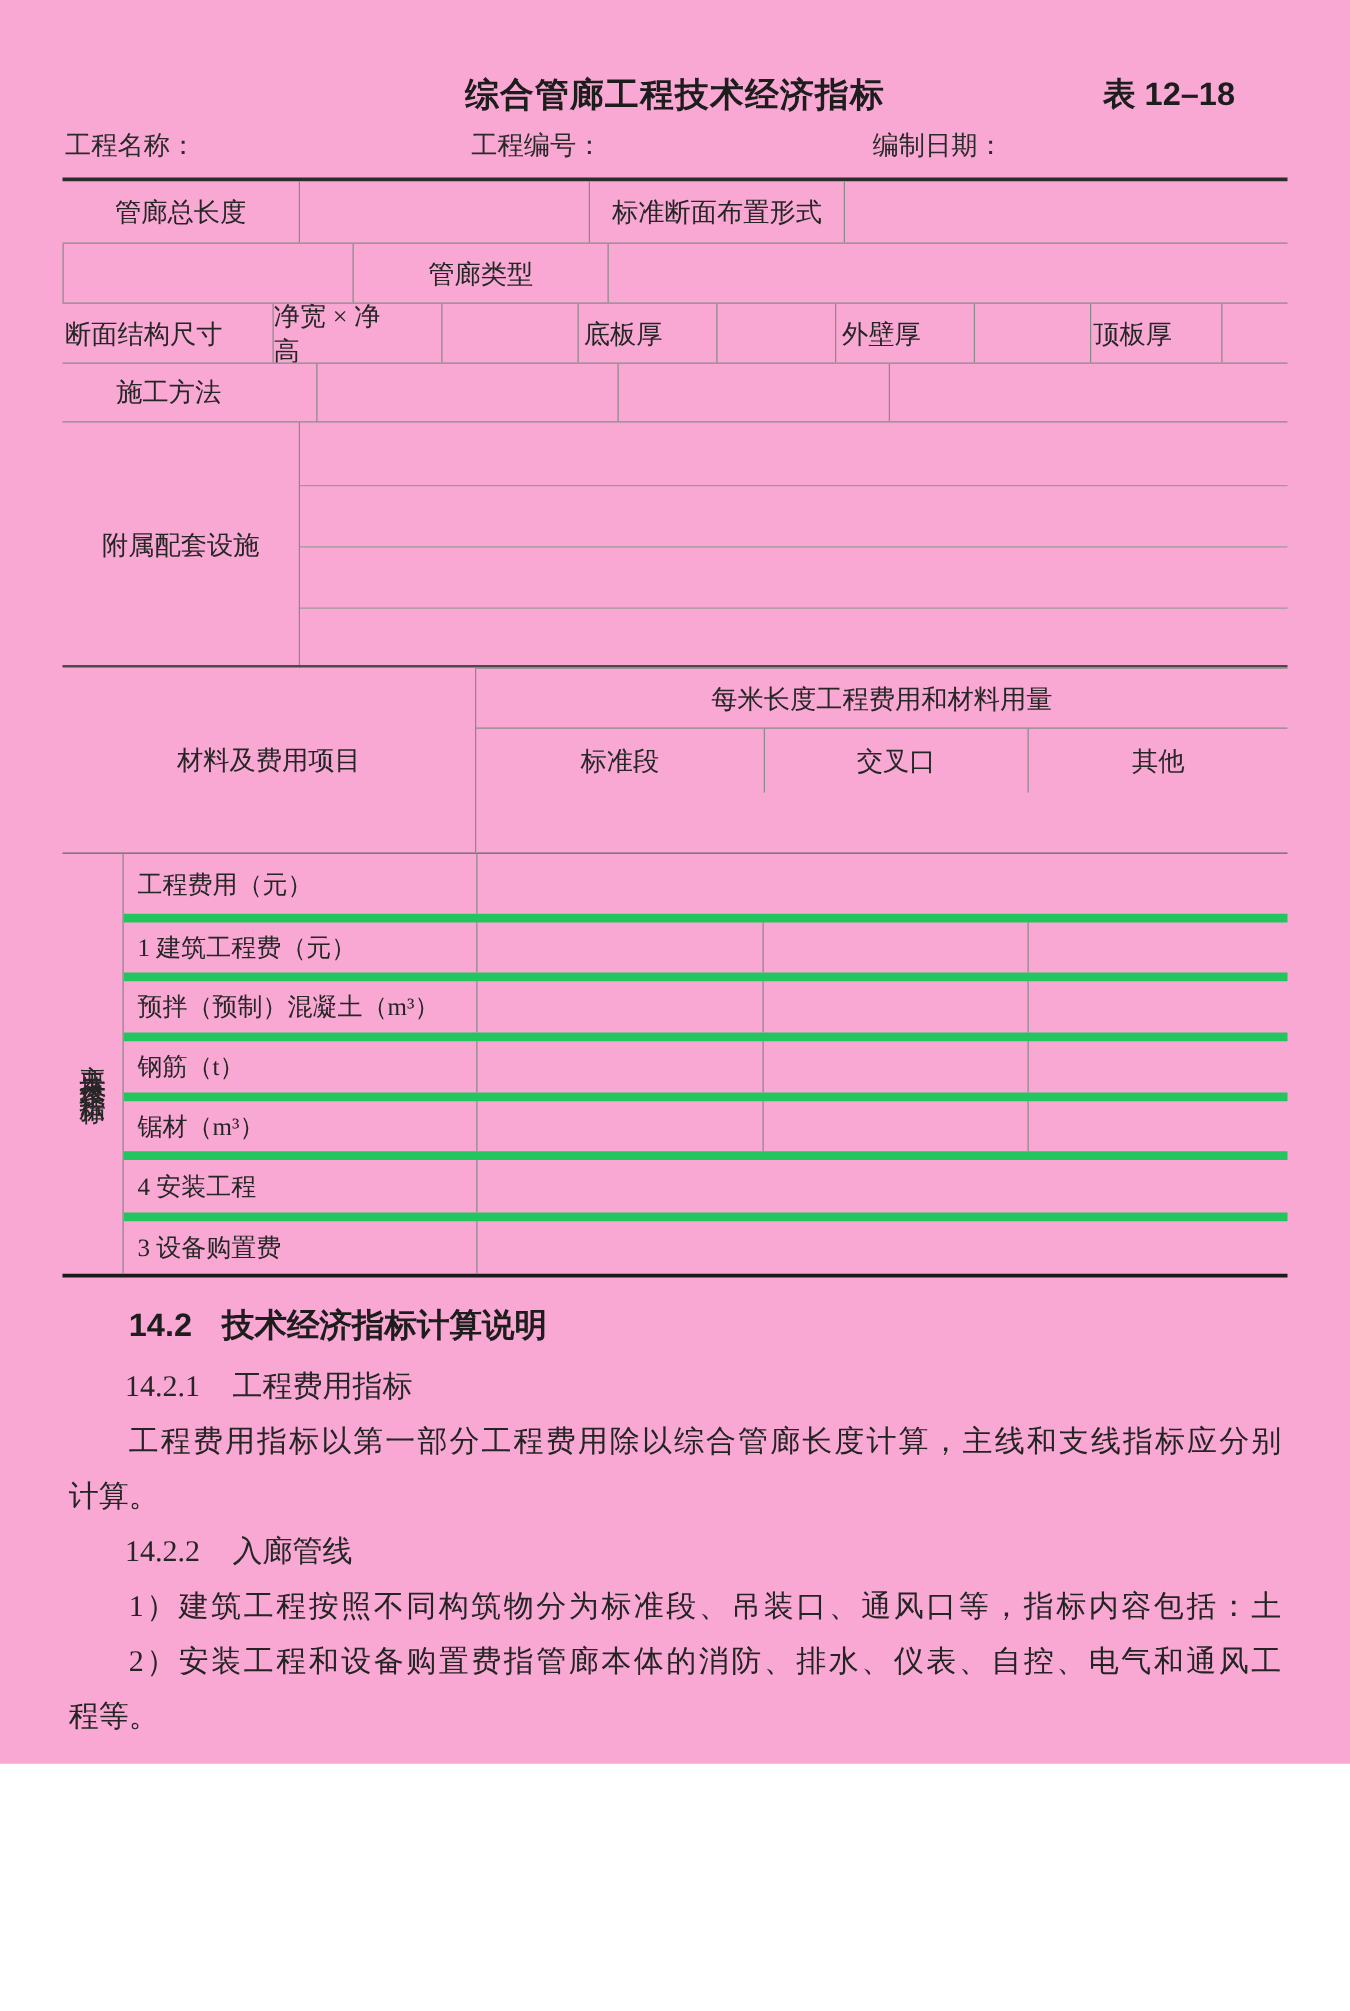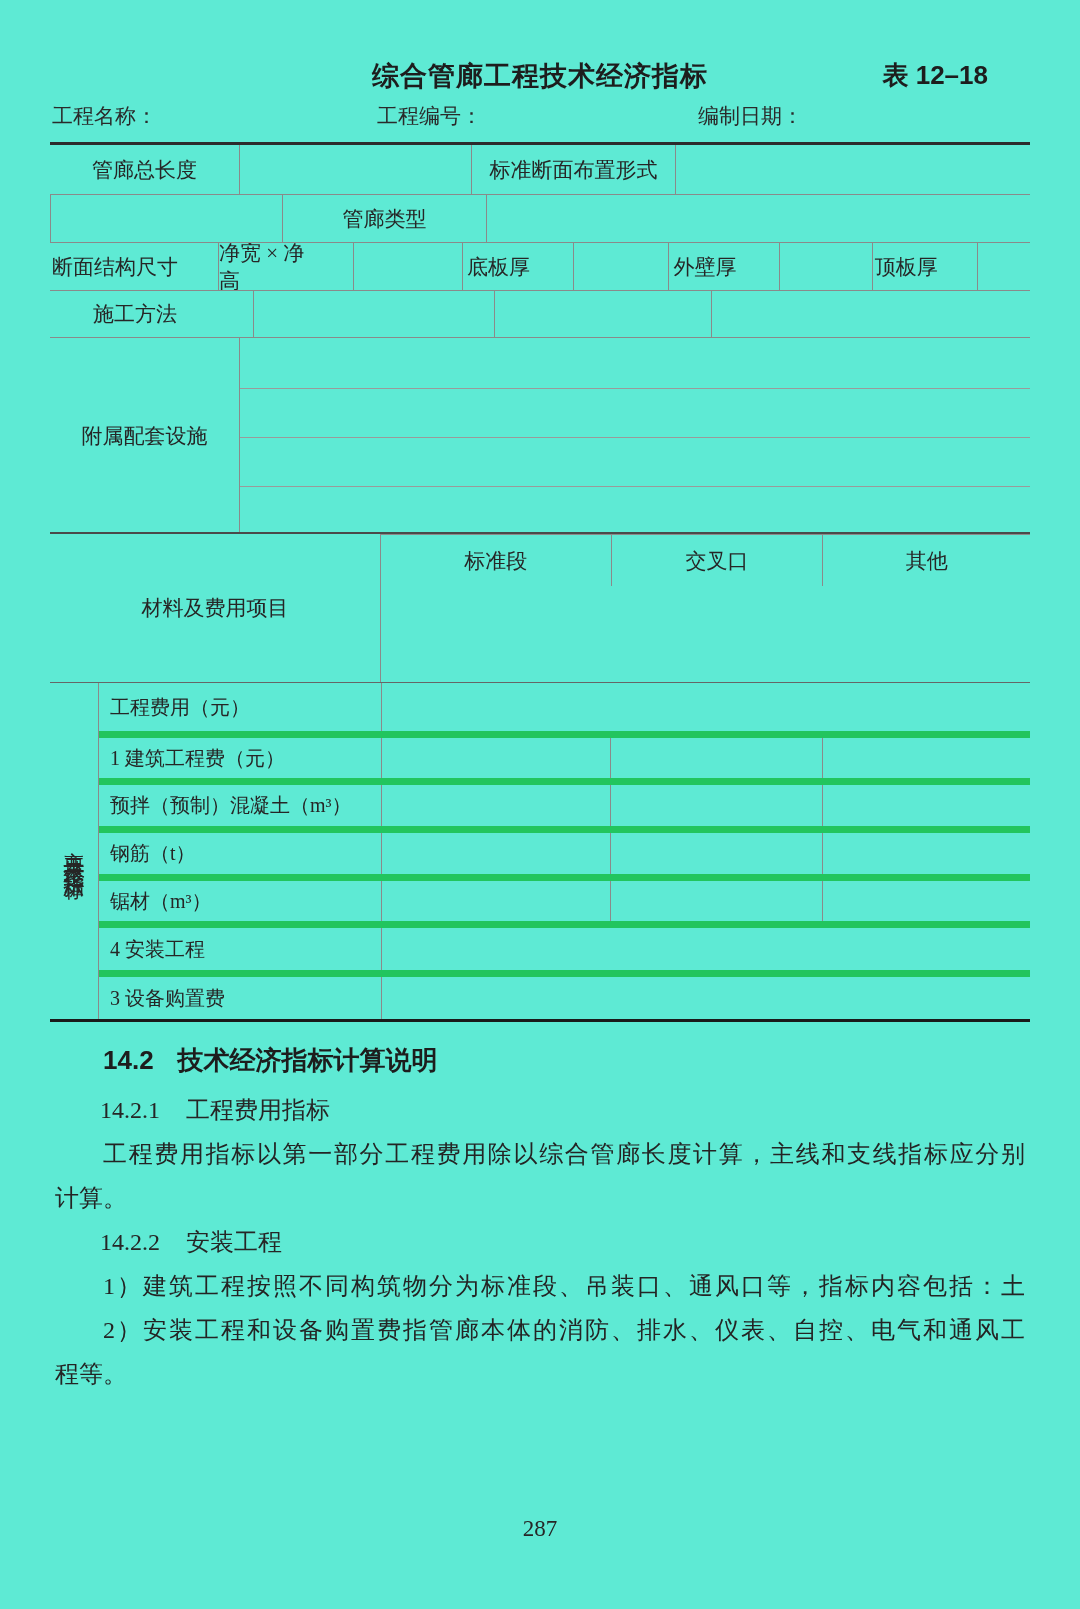--- a/index.html
+++ b/index.html
@@ -1,18 +1,18 @@
 <!DOCTYPE html>
 <html><head>
 <meta charset="utf-8">
 <style>
   html,body { margin:0; padding:0; }
   .page {
-    position:relative; width:1080px; height:1609px;
-    background:#5eead4; color:#262626; overflow:hidden;
+    position:relative; width:1080px; height:1411px;
+    background:#f9a8d4; color:#262626; overflow:hidden;
     font-family:"Liberation Serif","DejaVu Serif",serif;
   }
   
   .doc-title {
     position:absolute; top:58px; left:0; width:1080px; text-align:center;
     font-family:"Liberation Sans","DejaVu Sans",sans-serif;
     font-weight:bold; font-size:27px; color:#1d1d1d; letter-spacing:1px;
   }
   .table-no {
     position:absolute; top:58px; right:92px;
@@ -118,20 +118,21 @@
         <div class="aux-sub"></div>
         <div class="aux-sub"></div>
       </div>
     </div>
   </div>
 
   <div class="t2">
     <div class="t2-head">
       <div class="cell" style="width:330px;">材料及费用项目</div>
       <div class="t2-head-right bl">
+        <div class="cell h-r2">每米长度工程费用和材料用量</div>
         <div class="h-r3">
           <div class="cell" style="width:230px;">标准段</div>
           <div class="cell bl" style="width:212px;">交叉口</div>
           <div class="cell bl" style="width:208px;">其他</div>
         </div>
       </div>
     </div>
     <div class="t2-data">
       <div class="v-strip">
         <span>主要技术经济指标</span>
@@ -180,21 +181,21 @@
   <div class="text-block">
     <div class="sec-head">
       <span class="num">14.2</span><span>技术经济指标计算说明</span>
     </div>
     <div class="sub-head">
       <span class="num">14.2.1</span><span>工程费用指标</span>
     </div>
     <div class="p-line indent just">工程费用指标以第一部分工程费用除以综合管廊长度计算，主线和支线指标应分别</div>
     <div class="p-line">计算。</div>
     <div class="sub-head">
-      <span class="num">14.2.2</span><span>安装工程</span>
+      <span class="num">14.2.2</span><span>入廊管线</span>
     </div>
     <div class="p-line indent just">1）建筑工程按照不同构筑物分为标准段、吊装口、通风口等，指标内容包括：土</div>
     <div class="p-line indent just">2）安装工程和设备购置费指管廊本体的消防、排水、仪表、自控、电气和通风工</div>
     <div class="p-line">程等。</div>
   </div>
 
   <div class="page-num">287</div>
 
 </div>
 

